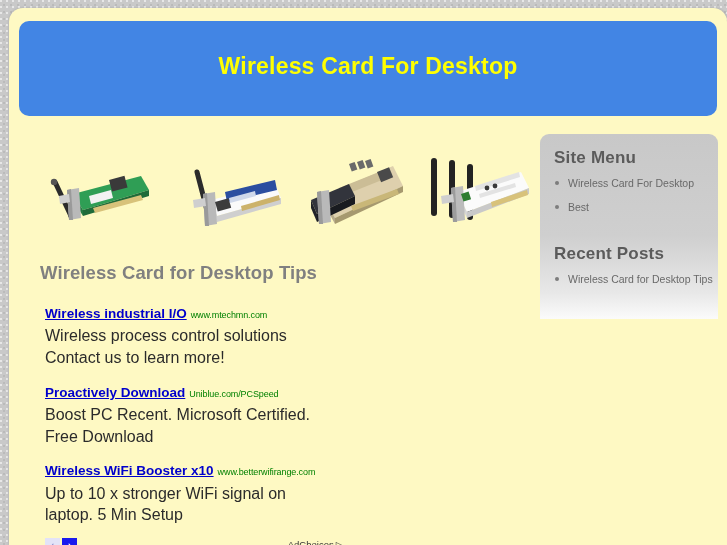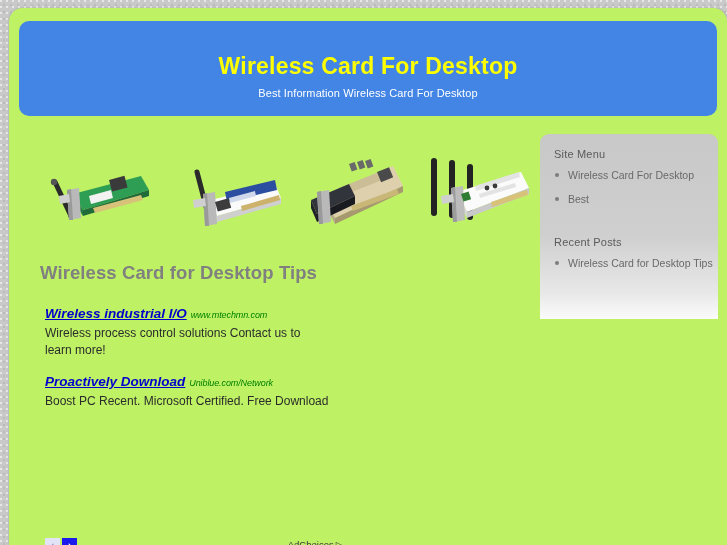--- a/index.html
+++ b/index.html
@@ -19,21 +19,21 @@
     -webkit-font-smoothing: antialiased;
   }
 
   
   .page-card {
     position: absolute;
     left: 9px;
     top: 8px;
     width: 718px;
     height: 537px;
-    background: #bef264;
+    background: #fef9c3;
     border-radius: 14px 14px 0 0;
     box-shadow: 0 0 3px rgba(0,0,0,0.18);
     overflow: hidden;
   }
 
   
   .header-banner {
     position: absolute;
     left: 10px;
     top: 13px;
@@ -67,22 +67,22 @@
     left: 531px;
     top: 126px;
     width: 178px;
     height: 185px;
     border-radius: 9px 9px 0 0;
     background: linear-gradient(to bottom, #c8c8c8 0%, #cfcfcf 55%, #e8e8e8 86%, #fbfbfb 100%);
     box-sizing: border-box;
     padding: 14px 12px 0 12px;
   }
   .sidebar-heading {
-    font-size: 11px;
-    font-weight: normal;
+    font-size: 17px;
+    font-weight: bold;
     color: #5b5b5b;
     margin: 0 0 9px 2px;
     letter-spacing: 0.2px;
   }
   .sidebar-heading.second {
     margin-top: 31px;
   }
   .sidebar-list {
     list-style: none;
     margin: 0;
@@ -145,38 +145,37 @@
     left: 36px;
     top: 296px;
     width: 300px;
   }
   .ad-unit {
     margin-bottom: 14px;
   }
   .ad-headline-row {
     line-height: 1.15;
     white-space: nowrap;
-    font-style: italic;
   }
   .ad-title {
     font-size: 13.5px;
     font-weight: bold;
     color: #0000cc;
     text-decoration: underline;
     cursor: pointer;
   }
   .ad-url {
     font-size: 9px;
     color: #008000;
     margin-left: 4px;
     letter-spacing: -0.1px;
   }
   .ad-desc {
     margin: 3px 16px 0 0;
-    font-size: 12px;
+    font-size: 16px;
     color: #2b2b2b;
     line-height: 1.35;
     max-width: 292px;
   }
 
   
   .ad-footer {
     position: absolute;
     left: 36px;
     top: 530px;
@@ -223,21 +222,20 @@
     font-size: 9.5px;
   }
 </style>
 </head>
 <body>
 
 <div class="page-card">
 
   <div class="header-banner">
     <h1 class="site-title">Wireless Card For Desktop</h1>
-    <p class="site-tagline">Best Information Wireless Card For Desktop</p>
   </div>
 
   <div class="product-strip">
 
     <svg class="card-figure fig-1" viewBox="0 0 120 100">
       <g>
         <path d="M18 38 L34 72" stroke="#2b2b2b" stroke-width="5" stroke-linecap="round" fill="none"></path>
         <path d="M34 72 L46 52" stroke="#2b2b2b" stroke-width="5" stroke-linecap="round" fill="none"></path>
         <circle cx="17" cy="38" r="3.2" fill="#555"></circle>
         <polygon points="36,50 104,32 112,46 46,66" fill="#2f9e55"></polygon>
@@ -334,28 +332,34 @@
 
     <div class="ad-unit">
       <div class="ad-headline-row">
         <a class="ad-title">Wireless industrial I/O</a><span class="ad-url">www.mtechmn.com</span>
       </div>
       <p class="ad-desc">Wireless process control solutions Contact us to learn more!</p>
     </div>
 
     <div class="ad-unit">
       <div class="ad-headline-row">
-        <a class="ad-title">Proactively Download</a><span class="ad-url">Uniblue.com/Network</span>
+        <a class="ad-title">Proactively Download</a><span class="ad-url">Uniblue.com/PCSpeed</span>
       </div>
       <p class="ad-desc">Boost PC Recent. Microsoft Certified. Free Download</p>
     </div>
 
     <div class="ad-unit">
     </div>
 
+    <div class="ad-unit">
+      <div class="ad-headline-row">
+        <a class="ad-title">Wireless WiFi Booster x10</a><span class="ad-url">www.betterwifirange.com</span>
+      </div>
+      <p class="ad-desc">Up to 10 x stronger WiFi signal on laptop. 5 Min Setup</p>
+    </div>
   </div>
 
   <div class="ad-footer">
     <div class="nav-arrows">
       <div class="nav-arrow prev">‹</div>
       <div class="nav-arrow next">›</div>
     </div>
     <div class="adchoices">
       <span>AdChoices</span><span class="adchoices-icon">▷</span>
     </div>

